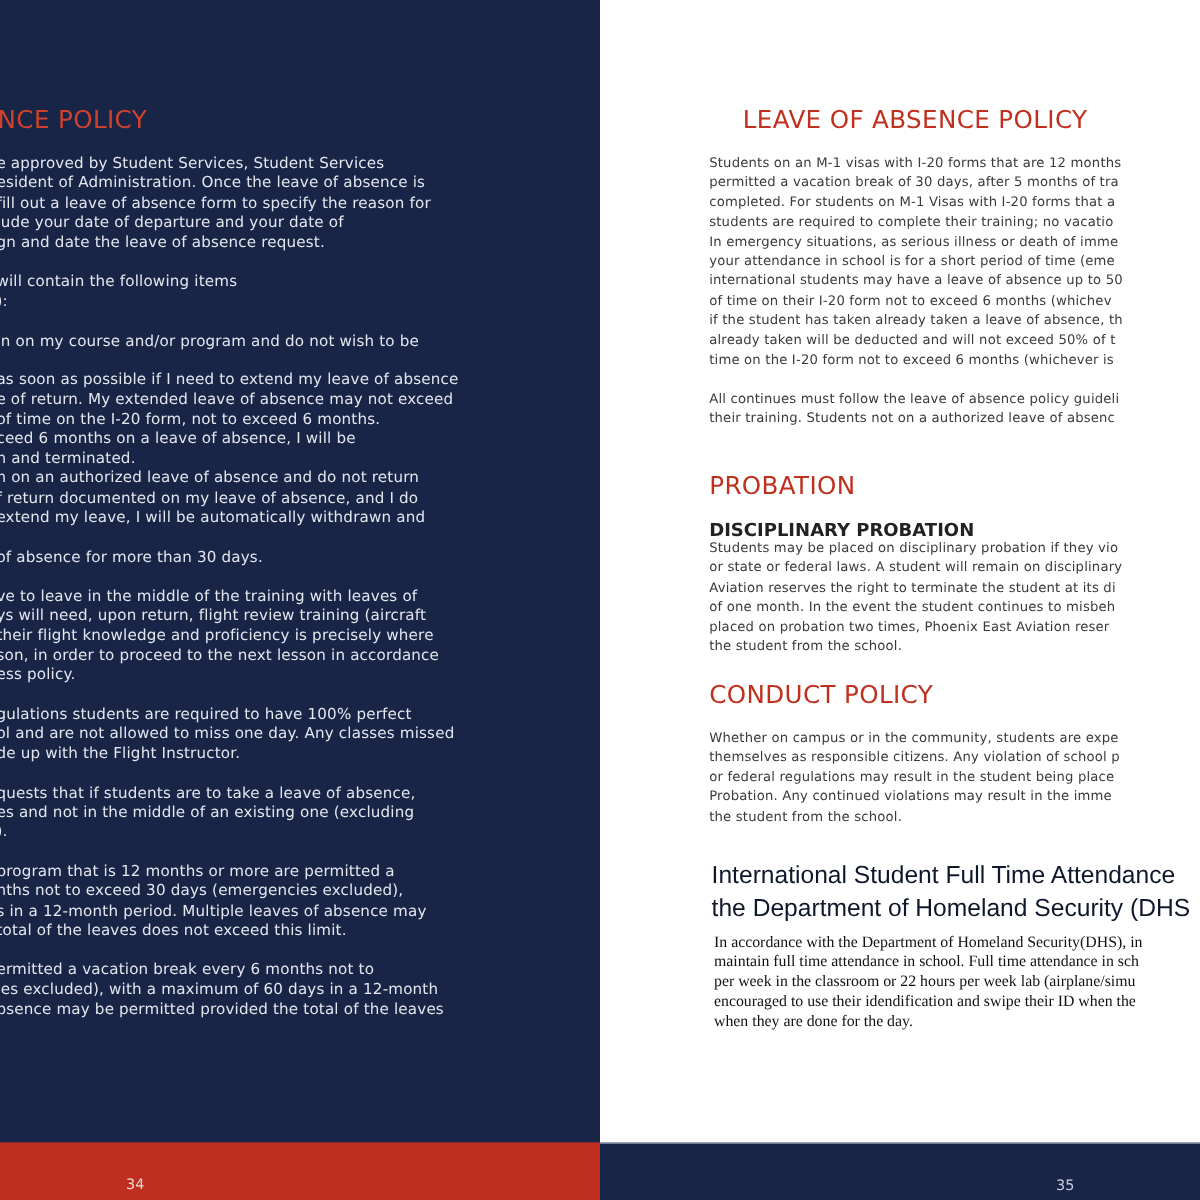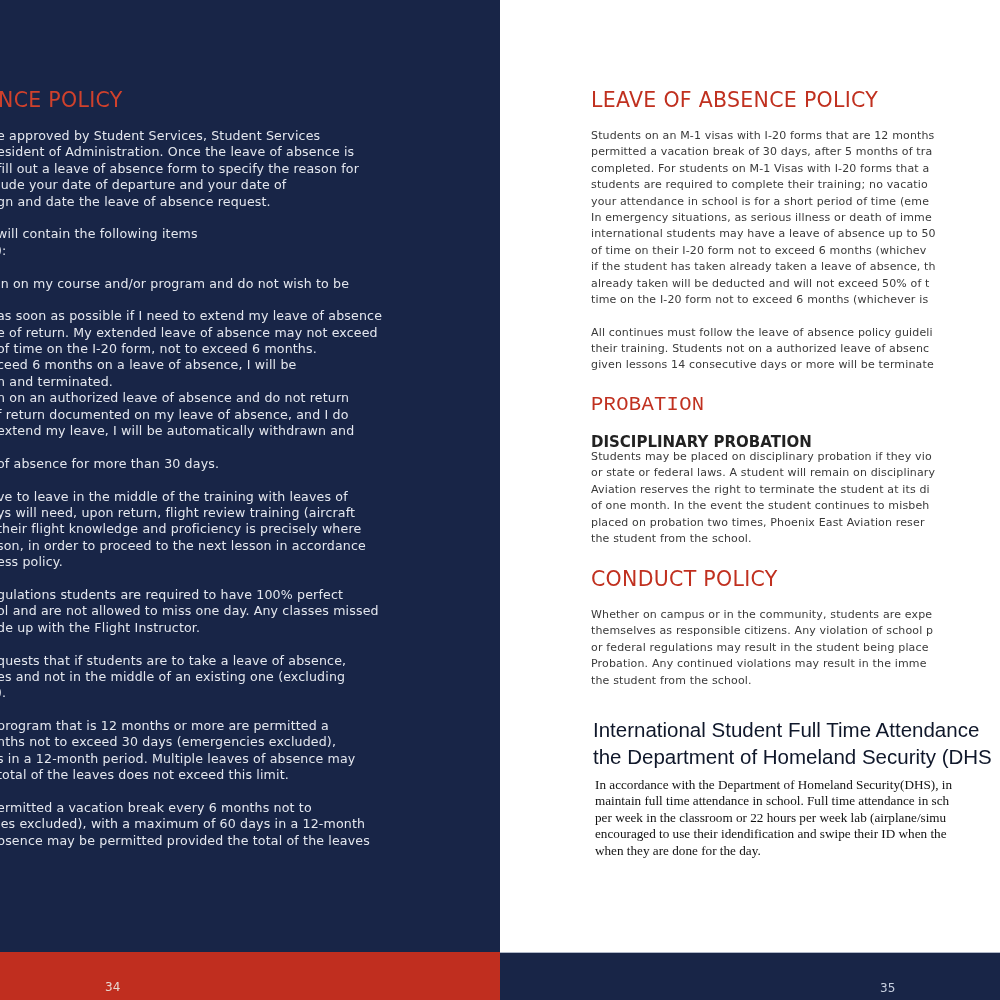--- a/index.html
+++ b/index.html
@@ -75,40 +75,39 @@
       <div class="line">ies excluded), with a maximum of 60 days in a 12-month</div>
       <div class="line">bsence may be permitted provided the total of the leaves</div>
     </div>
   <div class="footer-left">
     <div class="page-num" style="left:105px;">34</div>
   </div>
 </div>
 
 <div class="page-right">
   <div class="right-col">
-    <div class="r-h" style="top:88px;">LEAVE OF ABSENCE POLICY</div>
+    <div class="r-h" style="top:88px;margin-left:28px;">LEAVE OF ABSENCE POLICY</div>
     <div class="r-text" id="leave-text" style="top:128px;">
         <div class="line">Students on an M-1 visas with I-20 forms that are 12 months</div>
         <div class="line">permitted a vacation break of 30 days, after 5 months of tra</div>
         <div class="line">completed. For students on M-1 Visas with I-20 forms that a</div>
         <div class="line">students are required to complete their training; no vacatio</div>
+        <div class="line">In emergency situations, as serious illness or death of imme</div>
         <div class="line">your attendance in school is for a short period of time (eme</div>
-        <div class="line">In emergency situations, as serious illness or death of imme</div>
         <div class="line">international students may have a leave of absence up to 50</div>
         <div class="line">of time on their I-20 form not to exceed 6 months (whichev</div>
         <div class="line">if the student has taken already taken a leave of absence, th</div>
         <div class="line">already taken will be deducted and will not exceed 50% of t</div>
         <div class="line">time on the I-20 form not to exceed 6 months (whichever is</div>
         <div class="gap"></div>
         <div class="line">All continues must follow the leave of absence policy guideli</div>
         <div class="line">their training. Students not on a authorized leave of absenc</div>
-        <div class="line">given lessons 14 consecutive days or more will be terminate</div>
       </div>
 
-    <div class="r-h" style="top:393px;font-family:Liberation Mono, monospace;">PROBATION</div>
+    <div class="r-h" style="top:393px;">PROBATION</div>
     <div class="r-sub" style="top:433px;">DISCIPLINARY PROBATION</div>
     <div class="r-text" id="probation-text" style="top:449px;">
         <div class="line">Students may be placed on disciplinary probation if they vio</div>
         <div class="line">or state or federal laws. A student will remain on disciplinary</div>
         <div class="line">Aviation reserves the right to terminate the student at its di</div>
         <div class="line">of one month. In the event the student continues to misbeh</div>
         <div class="line">placed on probation two times, Phoenix East Aviation reser</div>
         <div class="line">the student from the school.</div>
       </div>
 

